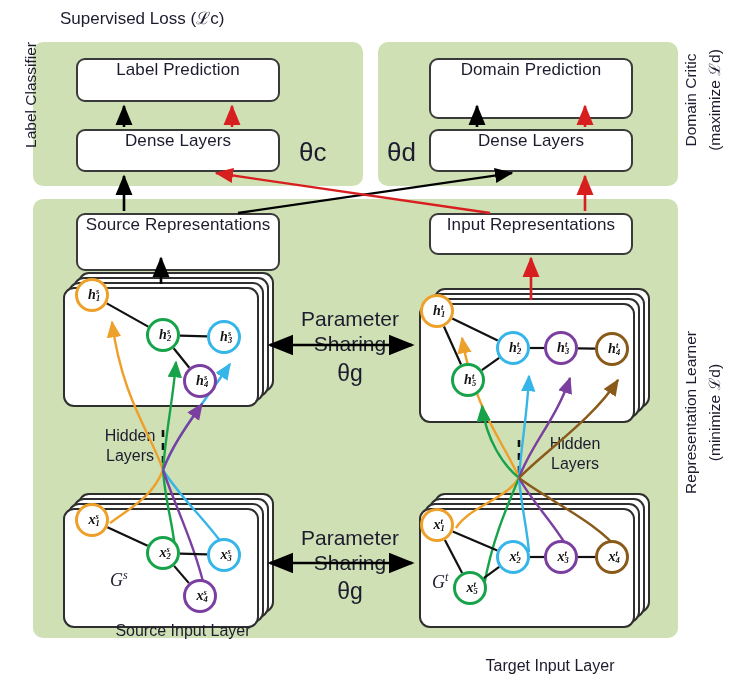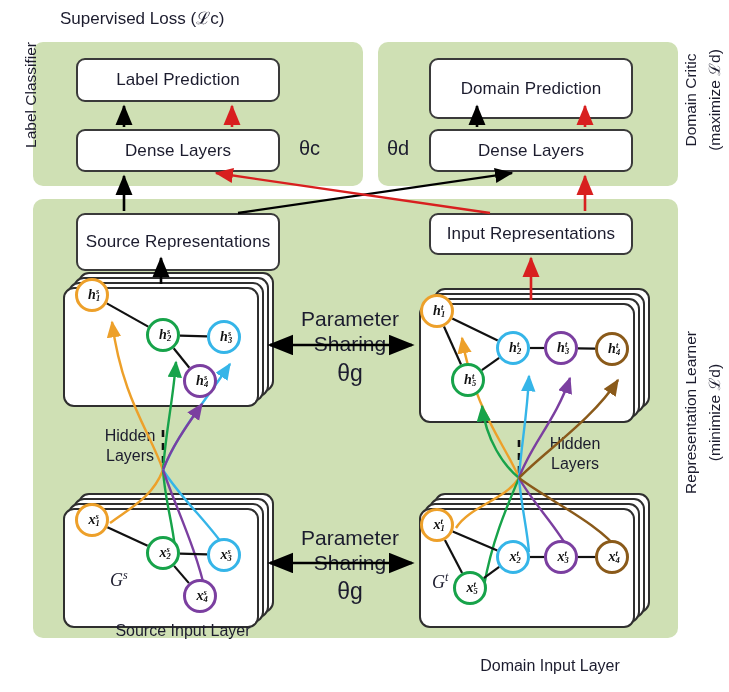--- a/index.html
+++ b/index.html
@@ -2,34 +2,34 @@
 <html><head>
 <meta charset="utf-8">
 <style>
   html,body{margin:0;padding:0;background:#ffffff;}
   body{font-family:"Liberation Sans",sans-serif;}
   #stage{position:relative;width:729px;height:692px;overflow:hidden;background:#fff;}
 
   .panel{position:absolute;background:#cfe0b4;border-radius:10px;}
 
   .wbox{position:absolute;background:#ffffff;border:2.2px solid #3a3a3a;border-radius:9px;
-        display:flex;align-items:center;justify-content:center;text-align:center;
+        display:flex;justify-content:center;text-align:center;
         color:#1c1c2e;font-size:17px;letter-spacing:.1px;box-sizing:border-box;}
 
   .plate{position:absolute;background:#ffffff;border:2px solid #2f2f2f;border-radius:11px;box-sizing:border-box;}
 
   .toplabel{position:absolute;color:#1c1c2e;font-size:17px;white-space:nowrap;text-align:left;}
   .botlabel{position:absolute;color:#1c1c2e;font-size:16px;white-space:nowrap;text-align:center;}
 
   .sidelabel{position:absolute;color:#1c1c2e;font-size:15.5px;white-space:nowrap;
              transform-origin:0 0;text-align:center;}
   .rot-left{transform:rotate(-90deg);}
   .rot-right{transform:rotate(-90deg);}
 
-  .theta{position:absolute;color:#1c1c2e;font-size:20px;white-space:nowrap;}
+  .theta{position:absolute;color:#1c1c2e;font-size:26px;white-space:nowrap;}
 
   .ps{position:absolute;color:#1c1c2e;font-size:21px;text-align:center;line-height:1.18;white-space:nowrap;}
   .psTheta{position:absolute;color:#1c1c2e;font-size:23px;text-align:center;white-space:nowrap;}
 
   .hl{position:absolute;color:#1c1c2e;font-size:16px;text-align:center;line-height:1.25;white-space:nowrap;}
 
   .gname{position:absolute;color:#1c1c2e;font-size:18px;font-family:"Liberation Serif",serif;font-style:italic;white-space:nowrap;}
   .gname sup{font-size:12px;font-style:italic;}
 
   svg.ov{position:absolute;left:0;top:0;width:729px;height:692px;pointer-events:none;overflow:visible;}
@@ -149,21 +149,21 @@
   </div>
   <div class="hl" style="left:530px;top:434px;width:90px;">
     <span>Hidden</span><br>
     <span>Layers</span>
   </div>
 
   <div class="botlabel" style="left:38px;top:622px;width:290px;">
     <span>Source Input Layer</span>
   </div>
   <div class="botlabel" style="left:405px;top:657px;width:290px;">
-    <span>Domain Input Layer</span>
+    <span>Target Input Layer</span>
   </div>
 
   <svg class="ov" viewBox="0 0 729 692">
     <defs>
       <marker id="akb" markerWidth="9" markerHeight="9" refX="7.4" refY="3.3" orient="auto">
         <path d="M0,0 L8,3.3 L0,6.6 z" fill="#000"></path>
       </marker>
       <marker id="akr" markerWidth="9" markerHeight="9" refX="7.4" refY="3.3" orient="auto">
         <path d="M0,0 L8,3.3 L0,6.6 z" fill="#d81f1f"></path>
       </marker>

